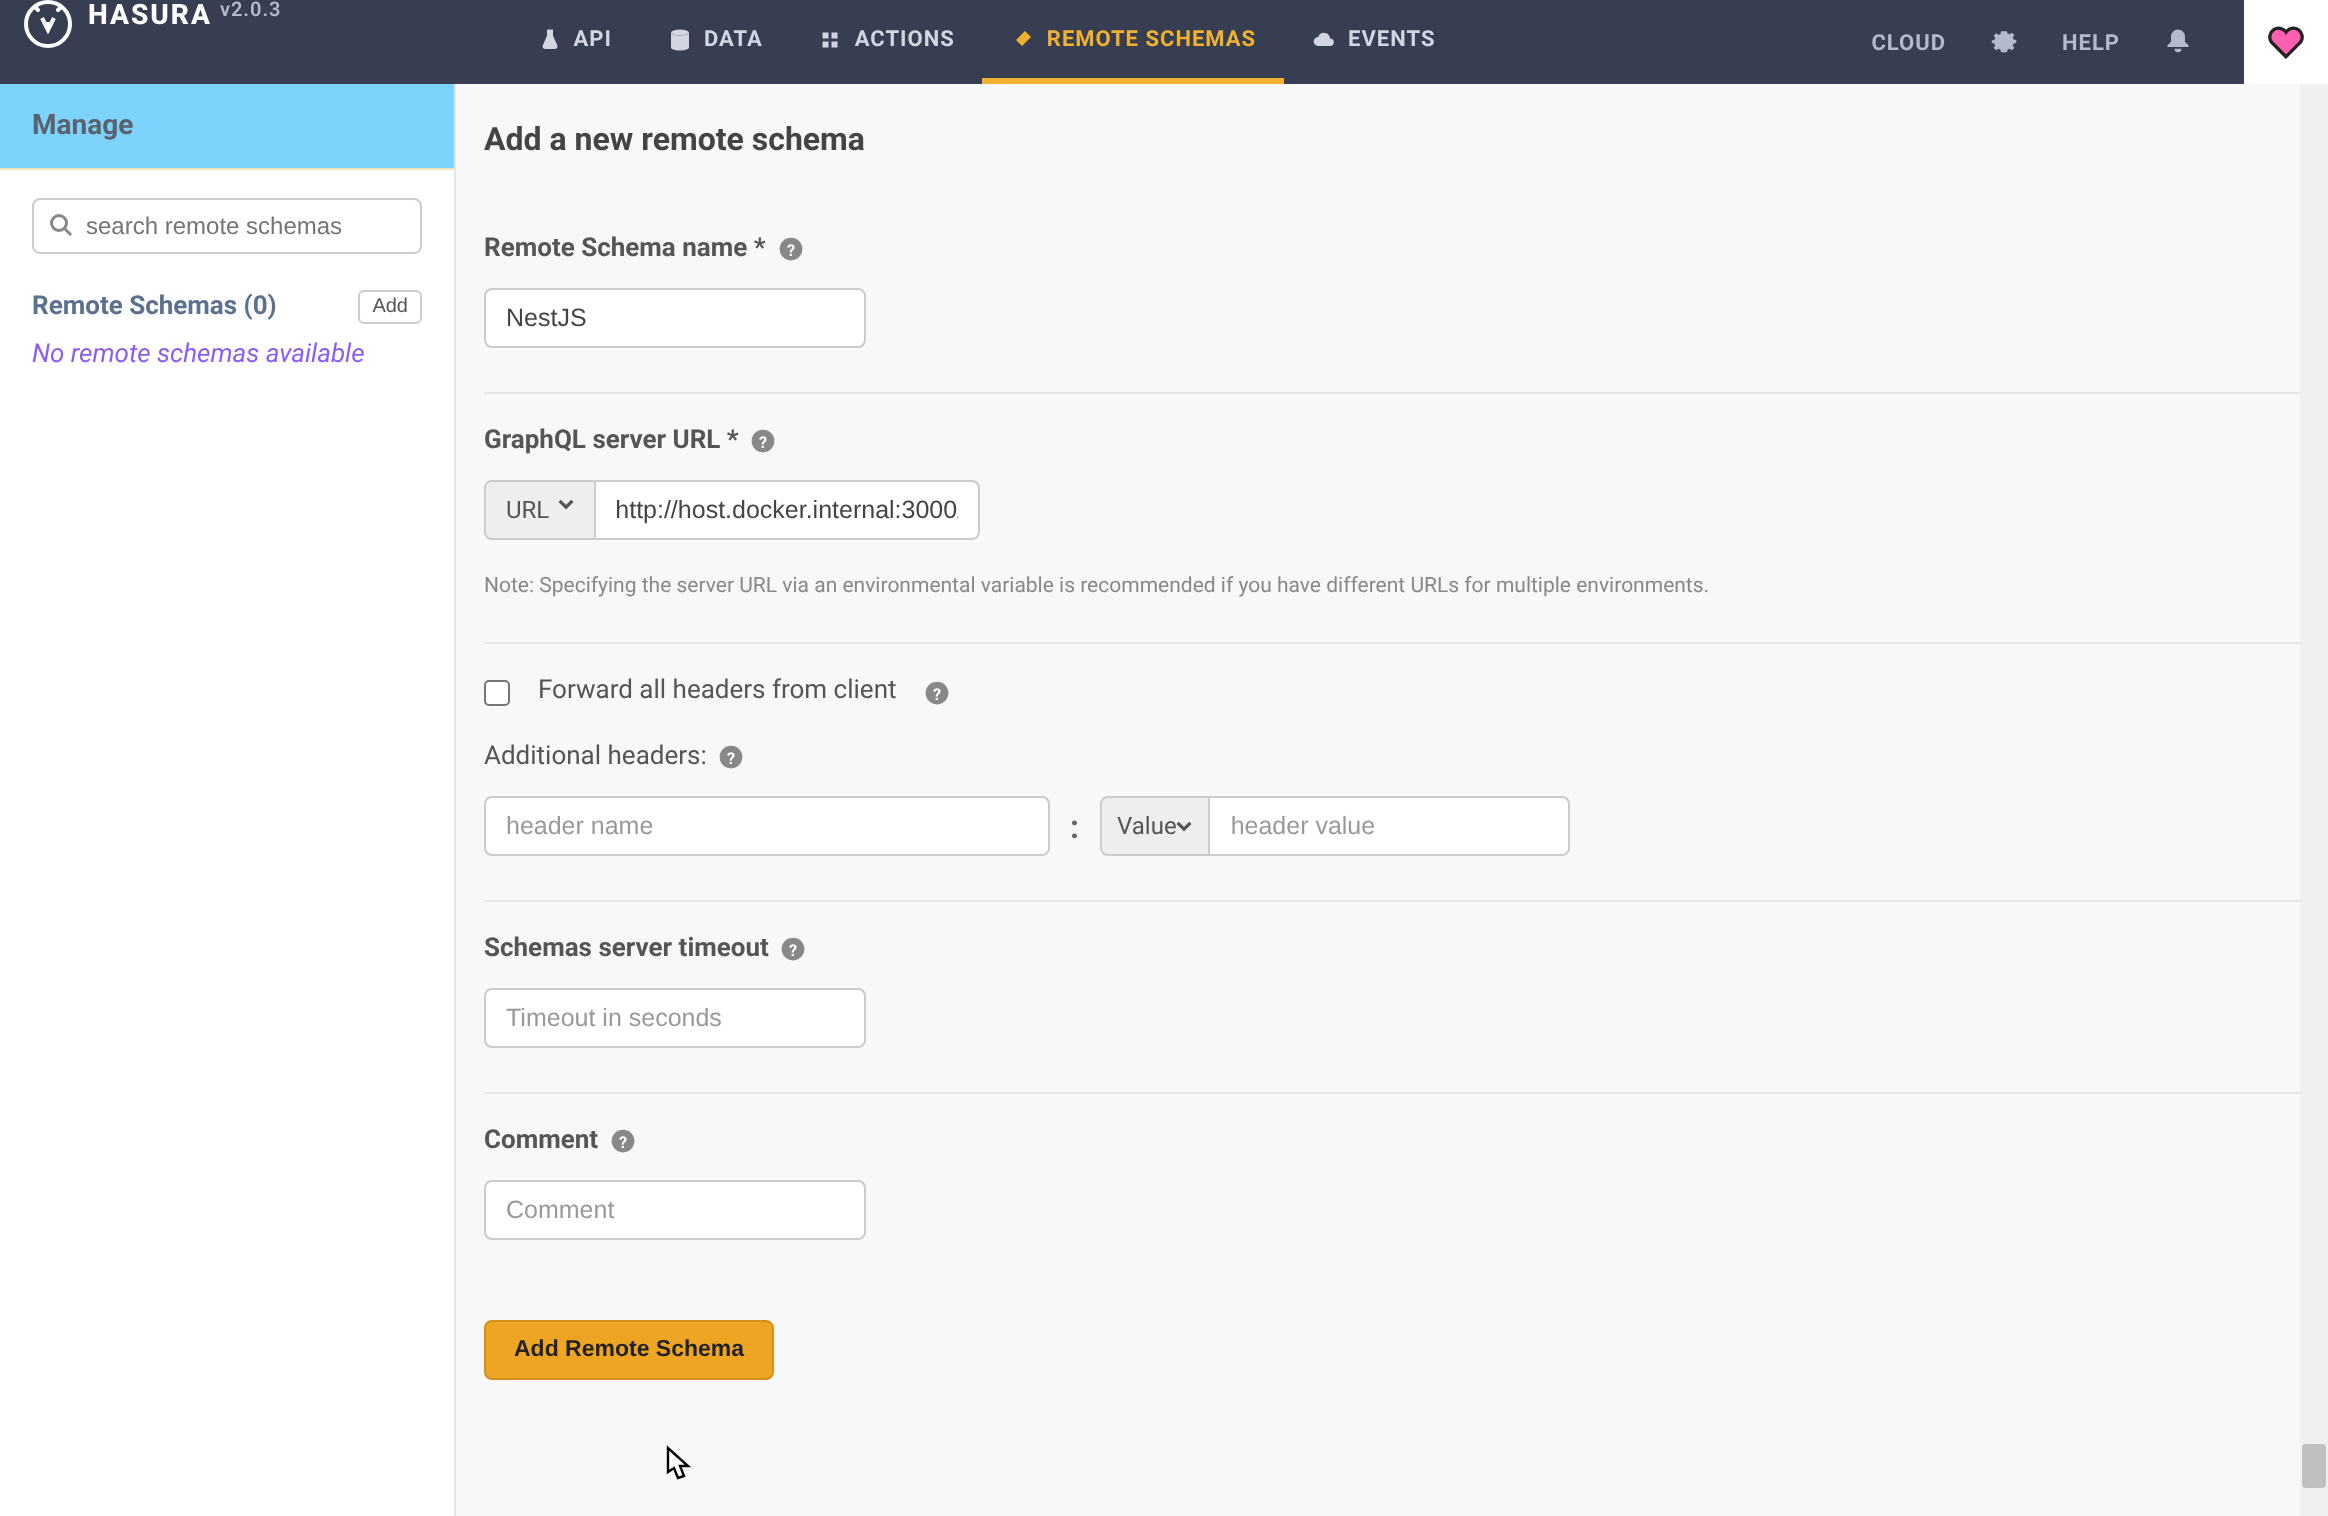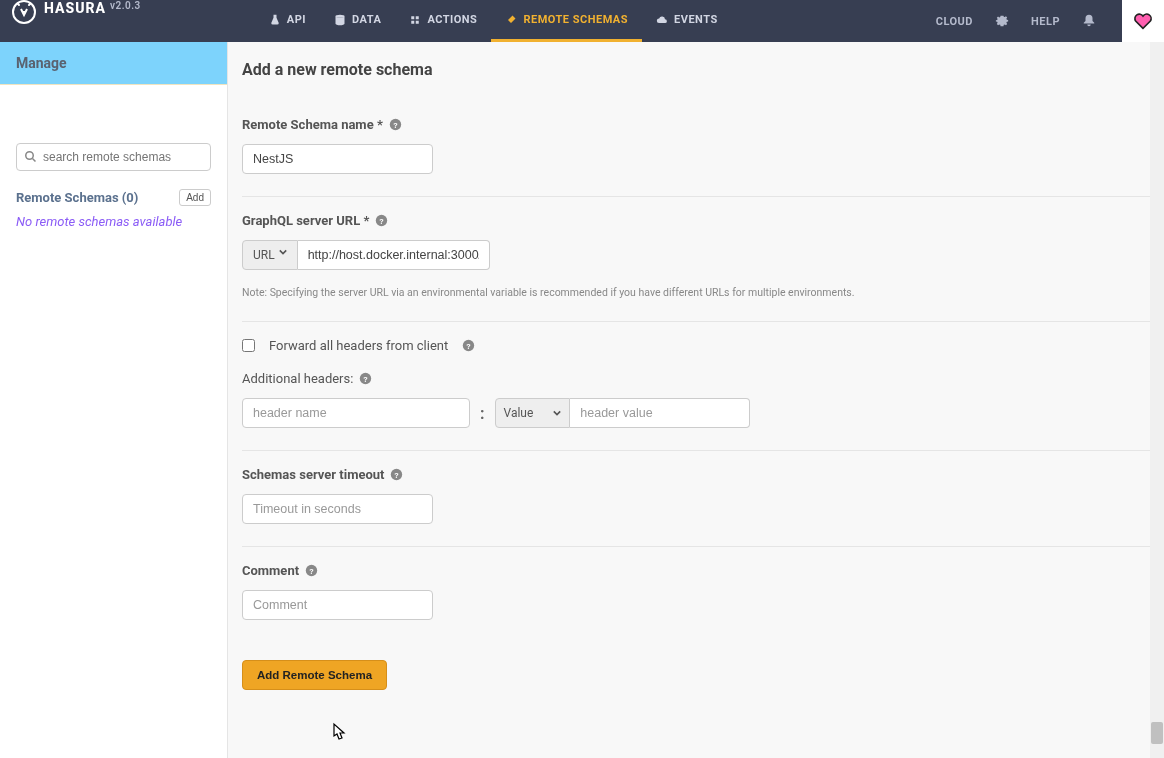--- a/index.html
+++ b/index.html
@@ -64,21 +64,21 @@
     display: flex; flex-direction: column;
   }
   .sidebar-head {
     background: #7dd3fc;
     padding: 13px 16px;
     font-size: 14px;
     font-weight: 700;
     color: #5a6270;
     border-bottom: 1px solid #f0e4c0;
   }
-  .sidebar-body { padding: 14px 16px; margin-top: 44px; }
+  .sidebar-body { padding: 14px 16px; }
   .search-box {
     display: flex; align-items: center;
     border: 1px solid #ccc; border-radius: 4px;
     padding: 6px 8px; gap: 6px;
     background: #fff;
     margin-bottom: 18px;
   }
   .search-box input {
     border: none; outline: none; flex: 1; font-size: 12px;
     background: transparent;
@@ -120,29 +120,29 @@
   .input::placeholder { color: #999; }
   .url-group { display: flex; }
   .url-dropdown {
     border: 1px solid #ccc; background: #eee; color: #555;
     padding: 7px 10px; font-size: 12px; border-radius: 4px 0 0 4px;
     display: flex; align-items: flex-start; gap: 4px; cursor: pointer;
   }
   .url-group .input { border-radius: 0 4px 4px 0; border-left: none; width: 192px; }
   .note { font-size: 10.5px; color: #888; margin-top: 16px; }
   .sub-label { font-size: 13px; color: #555; margin-bottom: 12px; font-weight: 600; }
-  .checkrow { display: flex; align-items: center; gap: 14px; margin-bottom: 18px; }
+  .checkrow { display: flex; align-items: flex-end; gap: 14px; margin-bottom: 18px; }
   .checkrow span { font-size: 13px; color: #555; }
   .hdr-group { display: flex; align-items: center; gap: 10px; }
-  .hdr-group .input { width: 228px; }
+  .hdr-group .input { width: 283px; }
   .colon { font-size: 16px; color: #666; font-weight: 700; }
   .val-dropdown {
     border: 1px solid #ccc; background: #eee; color: #555;
     padding: 7px 8px; font-size: 12px; border-radius: 4px 0 0 4px;
-    display: flex; align-items: center; gap: 20px; cursor: pointer;
+    display: flex; align-items: center; gap: 0; cursor: pointer;
   }
   .val-input { border-radius: 0 4px 4px 0 !important; border-left: none !important; width: 180px !important; }
   .hdr-val-wrap { display: flex; }
 
   .submit-btn {
     background: #efa524; color: #222;
     border: 1px solid #d68f1a;
     padding: 8px 14px; font-size: 11.5px; font-weight: 600;
     border-radius: 4px; cursor: pointer;
     margin-top: 18px;

